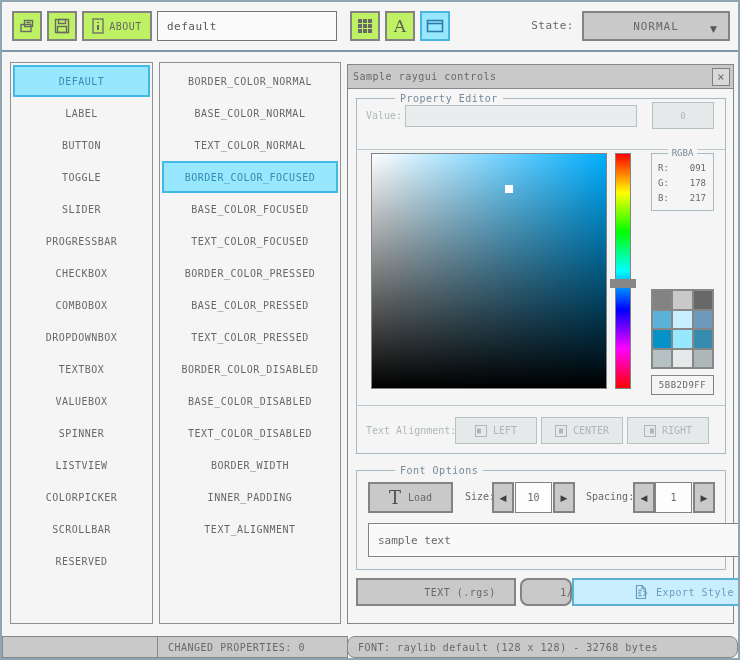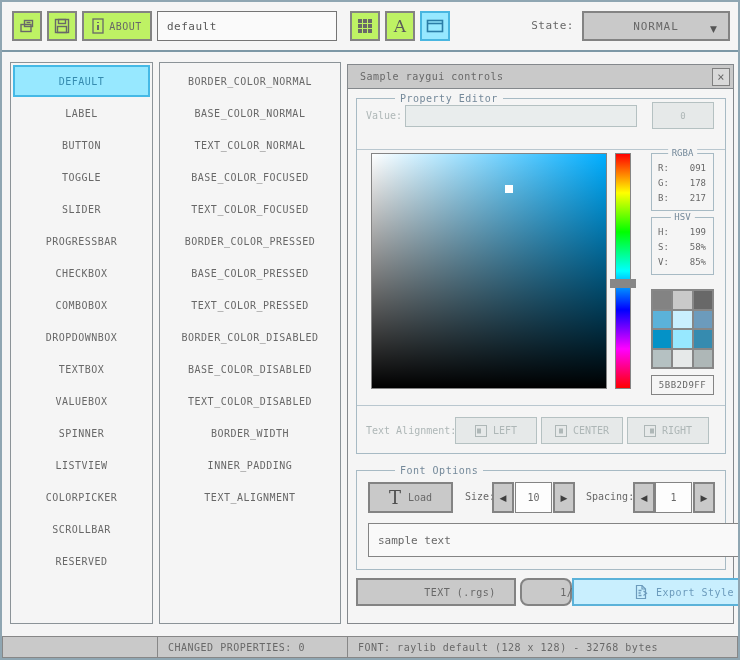--- a/index.html
+++ b/index.html
@@ -39,21 +39,21 @@
   #properties-list { left:157px; width:182px; height:562px; }
   .litem {
     height:32px; line-height:30px; text-align:center; font-size:10px; letter-spacing:0.5px;
     color:#686868; border:2px solid transparent; cursor:pointer; white-space:nowrap; overflow:hidden;
   }
   .litem.sel { background:#97e8ff; border-color:#45b9e6; color:#368baf; }
   
   #panel { position:absolute; left:345px; top:62px; width:387px; height:560px;
     background:#f5f5f5; border:1px solid #84888c; }
   #titlebar { position:absolute; left:0; top:0; right:0; height:24px; background:#c9c9c9;
-    border-bottom:1px solid #84888c; display:flex; align-items:center; padding-left:12px;
+    border-bottom:1px solid #84888c; display:flex; align-items:center; padding-left:5px;
     font-size:10px; letter-spacing:0.5px; }
   #close-btn { position:absolute; right:3px; top:3px; width:18px; height:18px;
     background:#d9d9d9; border:1px solid #808080; display:flex; align-items:center; justify-content:center;
     font-size:12px; color:#686868; cursor:pointer; }
   .groupbox { position:absolute; border:1px solid #a7bac4; }
   .groupbox > .gb-label { position:absolute; top:-6px; left:10px; background:#f5f5f5;
     padding:0 5px; font-size:10px; color:#74899a; letter-spacing:0.5px;margin-left:28px; }
   #pe-group { left:8px; top:33px; width:370px; height:356px; }
   #fo-group { left:8px; top:405px; width:370px; height:100px; }
   
@@ -106,21 +106,21 @@
     display:flex; align-items:center; justify-content:center; font-size:10px; letter-spacing:0.5px;
     color:#686868; cursor:pointer;padding-left:48px; }
   #textrgs-btn { left:8px; width:160px; }
   #pager-btn { left:172px; width:28px;border-radius:8px; }
   #export-btn { left:224px; width:175px; background:#c9effe; border-color:#5bb2d9; color:#6c9bbc; gap:7px; }
   
   #statusbar { position:absolute; left:0; right:0; bottom:0; height:22px; display:flex; }
   .scell { background:#c9c9c9; border:1px solid #878787; height:22px; display:flex; align-items:center;
     padding-left:10px; font-size:10px; letter-spacing:0.5px; color:#686868; }
   .scell + .scell { margin-left:-1px; }
-  #scell1 { width:156px; } #scell2 { width:191px; } #scell3 { flex:1; }
+  #scell1 { width:156px; } #scell2 { width:191px; } #scell3 { flex:1;border-radius:8px; }
   svg { display:block; }
 </style>
 </head>
 <body>
 
 <div id="app">
 
   <div>
     <button class="tbtn" style="left:10px">
       <span>
@@ -200,20 +200,21 @@
     <div class="litem">LISTVIEW</div>
     <div class="litem">COLORPICKER</div>
     <div class="litem">SCROLLBAR</div>
     <div class="litem">RESERVED</div>
   </div>
 
   <div id="properties-list" class="listpanel">
     <div class="litem">BORDER_COLOR_NORMAL</div>
     <div class="litem">BASE_COLOR_NORMAL</div>
     <div class="litem">TEXT_COLOR_NORMAL</div>
+    <div class="litem sel">BORDER_COLOR_FOCUSED</div>
     <div class="litem">BASE_COLOR_FOCUSED</div>
     <div class="litem">TEXT_COLOR_FOCUSED</div>
     <div class="litem">BORDER_COLOR_PRESSED</div>
     <div class="litem">BASE_COLOR_PRESSED</div>
     <div class="litem">TEXT_COLOR_PRESSED</div>
     <div class="litem">BORDER_COLOR_DISABLED</div>
     <div class="litem">BASE_COLOR_DISABLED</div>
     <div class="litem">TEXT_COLOR_DISABLED</div>
     <div class="litem">BORDER_WIDTH</div>
     <div class="litem">INNER_PADDING</div>
@@ -251,35 +252,20 @@
       <div class="mini-row">
         <span>G:</span>
           <span>178</span>
       </div>
       <div class="mini-row">
         <span>B:</span>
           <span>217</span>
       </div>
     </div>
 
-    <div id="hsv-group" class="mini-group">
-      <span class="gb-label">HSV</span>
-      <div class="mini-row">
-        <span>H:</span>
-          <span>199</span>
-      </div>
-      <div class="mini-row">
-        <span>S:</span>
-          <span>58%</span>
-      </div>
-      <div class="mini-row">
-        <span>V:</span>
-          <span>85%</span>
-      </div>
-    </div>
 
     <div id="palette">
       <div class="sw" style="background: rgb(131, 131, 131);"></div>
       <div class="sw" style="background: rgb(201, 201, 201);"></div>
       <div class="sw" style="background: rgb(104, 104, 104);"></div>
       <div class="sw" style="background: rgb(91, 178, 217);"></div>
       <div class="sw" style="background: rgb(201, 239, 254);"></div>
       <div class="sw" style="background: rgb(108, 155, 188);"></div>
       <div class="sw" style="background: rgb(4, 146, 199);"></div>
       <div class="sw" style="background: rgb(151, 232, 255);"></div>

